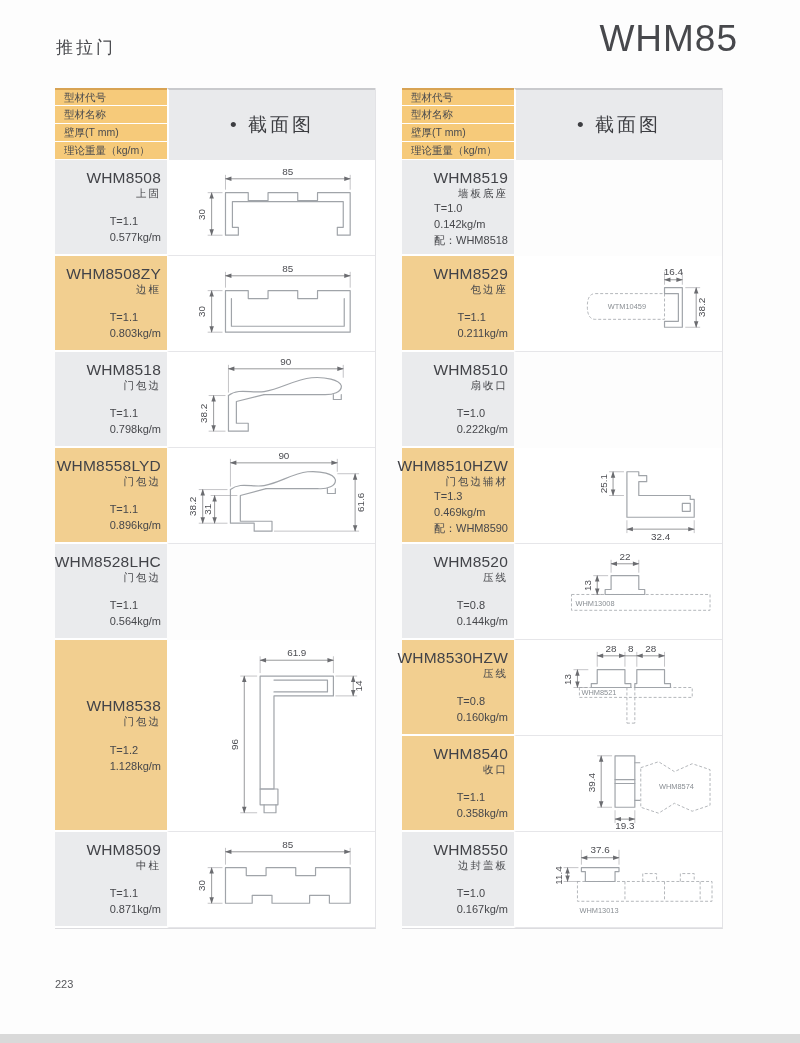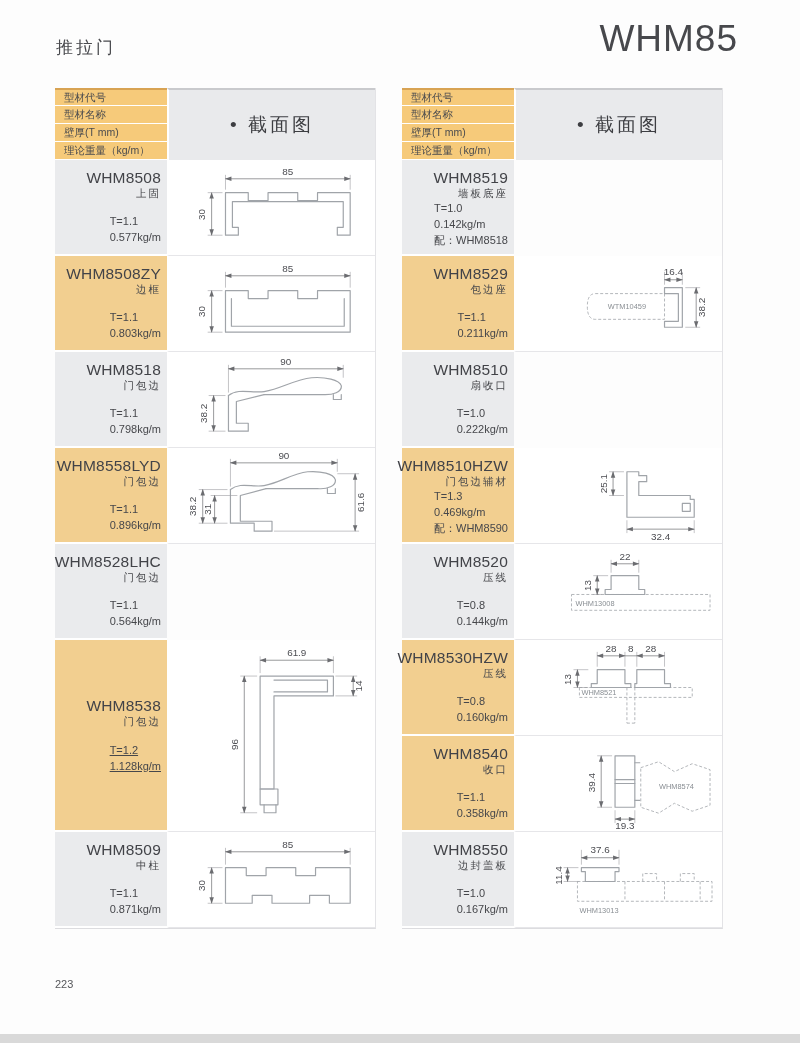--- a/index.html
+++ b/index.html
@@ -28,21 +28,21 @@
   .trow.tall{height:192px;}
   .label-cell{
     width:112px;box-sizing:border-box;padding:9px 6px 8px 9px;display:flex;flex-direction:column;
     background:#eaebed;border-bottom:2px solid #fff;align-items:flex-end;
   }
   .label-cell.yellow{background:#f2cf90;}
   .label-cell.center{justify-content:center;}
   .code{font-size:15.5px;color:#424348;letter-spacing:.2px;}
   .name{font-size:10.5px;margin-top:0;letter-spacing:2px;}
   .meta{margin-top:auto;font-size:11px;line-height:1.45;}
-  .label-cell.center .meta{margin-top:14px;text-decoration:underline;}
+  .label-cell.center .meta{margin-top:14px;}
   .diagram-cell{
     flex:1;background:#fff;border-bottom:1px solid #e6e6e9;border-left:2px solid #fff;
     display:flex;align-items:center;justify-content:center;
   }
   .diagram-cell svg{display:block;width:100%;height:100%;}
   
   .pf{fill:none;stroke:#a0a4a9;stroke-width:1.2;stroke-linejoin:round;stroke-linecap:round;}
   .pfd{fill:none;stroke:#b3b6ba;stroke-width:1;stroke-dasharray:3 2;stroke-linejoin:round;}
   .ext{stroke:#9b9ca0;stroke-width:.6;}
   .dim{stroke:#6b6c70;stroke-width:.7;}

